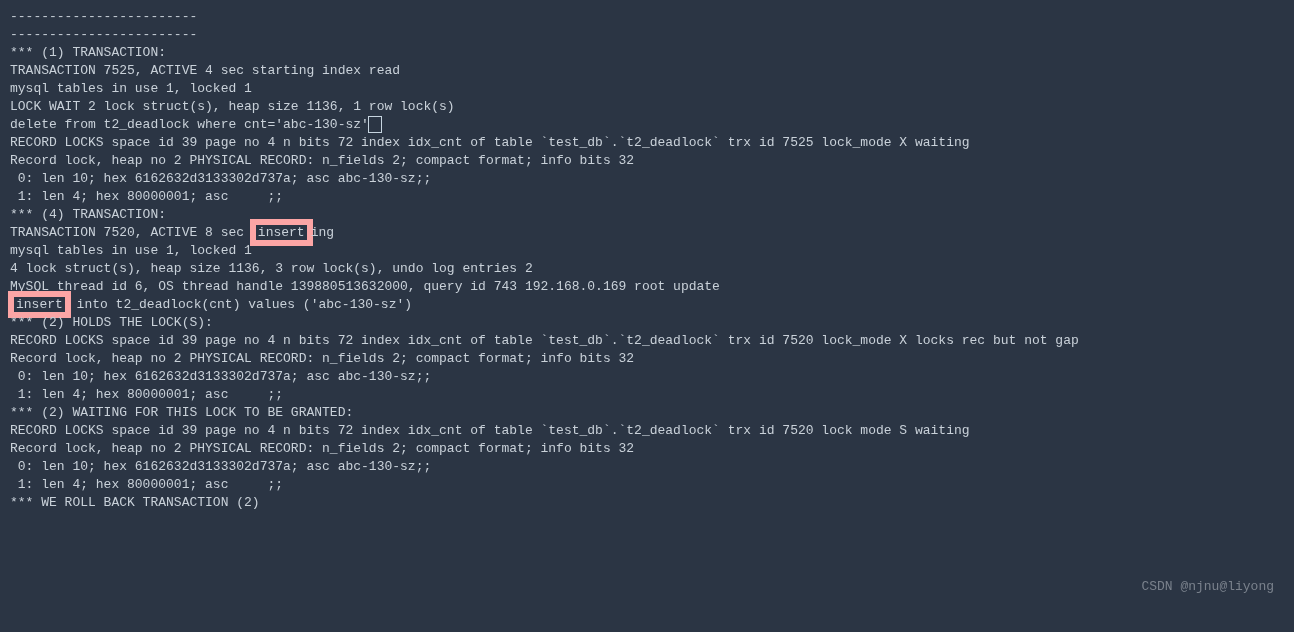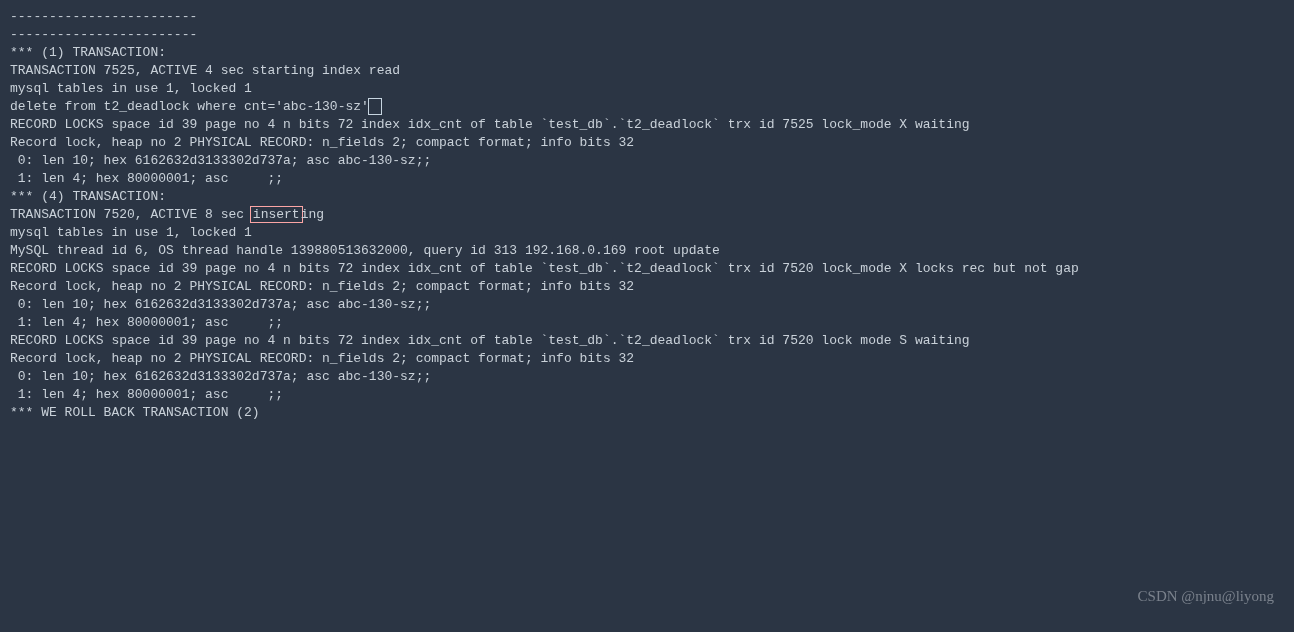--- a/index.html
+++ b/index.html
@@ -18,64 +18,69 @@
     padding: 8px 10px;
     position: relative;
     width: 100%;
     height: 100%;
     box-sizing: border-box;
   }
   .line {
     white-space: pre;
   }
   .box {
-    border: 1px solid #fca5a5;
+    border: 6px solid #fca5a5;
     padding: 0 2px;
     margin: 0 -2px;
     color: #c9d1d9;
   }
   .cursor {
     border: 1px solid #c7d5e0;
     padding: 0 2px;
     margin-left: -1px;
   }
   .watermark {
     position: absolute;
     right: 20px;
-    bottom: 27px;
+    bottom: 36px;
     color: #888f99;
-    font-size: 15px;
-    font-family: Liberation Serif, serif;
+    font-size: 13px;
+    font-family: Liberation Mono, monospace;
     opacity: 0.85;
   }
 </style>
 </head>
 <body>
 
 <div class="terminal">
   <div class="line">------------------------</div>
   <div class="line">------------------------</div>
   <div class="line">*** (1) TRANSACTION:</div>
   <div class="line">TRANSACTION 7525, ACTIVE 4 sec starting index read</div>
   <div class="line">mysql tables in use 1, locked 1</div>
+  <div class="line">LOCK WAIT 2 lock struct(s), heap size 1136, 1 row lock(s)</div>
   <div class="line"><span>delete from t2_deadlock where cnt='abc-130-sz'</span><span class="cursor"> </span></div>
   <div class="line">RECORD LOCKS space id 39 page no 4 n bits 72 index idx_cnt of table `test_db`.`t2_deadlock` trx id 7525 lock_mode X waiting</div>
   <div class="line">Record lock, heap no 2 PHYSICAL RECORD: n_fields 2; compact format; info bits 32</div>
   <div class="line"> 0: len 10; hex 6162632d3133302d737a; asc abc-130-sz;;</div>
   <div class="line"> 1: len 4; hex 80000001; asc     ;;</div>
   <div class="line"></div>
   <div class="line">*** (4) TRANSACTION:</div>
   <div class="line"><span>TRANSACTION 7520, ACTIVE 8 sec </span><span class="box">insert</span><span>ing</span></div>
   <div class="line">mysql tables in use 1, locked 1</div>
-  <div class="line">MySQL thread id 6, OS thread handle 139880513632000, query id 313 192.168.0.169 root update</div>
+  <div class="line">4 lock struct(s), heap size 1136, 3 row lock(s), undo log entries 2</div>
+  <div class="line">MySQL thread id 6, OS thread handle 139880513632000, query id 743 192.168.0.169 root update</div>
+  <div class="line"><span class="box">insert</span><span> into t2_deadlock(cnt) values ('abc-130-sz')</span></div>
+  <div class="line">*** (2) HOLDS THE LOCK(S):</div>
   <div class="line">RECORD LOCKS space id 39 page no 4 n bits 72 index idx_cnt of table `test_db`.`t2_deadlock` trx id 7520 lock_mode X locks rec but not gap</div>
   <div class="line">Record lock, heap no 2 PHYSICAL RECORD: n_fields 2; compact format; info bits 32</div>
   <div class="line"> 0: len 10; hex 6162632d3133302d737a; asc abc-130-sz;;</div>
   <div class="line"> 1: len 4; hex 80000001; asc     ;;</div>
   <div class="line"></div>
+  <div class="line">*** (2) WAITING FOR THIS LOCK TO BE GRANTED:</div>
   <div class="line">RECORD LOCKS space id 39 page no 4 n bits 72 index idx_cnt of table `test_db`.`t2_deadlock` trx id 7520 lock mode S waiting</div>
   <div class="line">Record lock, heap no 2 PHYSICAL RECORD: n_fields 2; compact format; info bits 32</div>
   <div class="line"> 0: len 10; hex 6162632d3133302d737a; asc abc-130-sz;;</div>
   <div class="line"> 1: len 4; hex 80000001; asc     ;;</div>
   <div class="line"></div>
   <div class="line">*** WE ROLL BACK TRANSACTION (2)</div>
 
   <div class="watermark">CSDN @njnu@liyong</div>
 </div>
 

